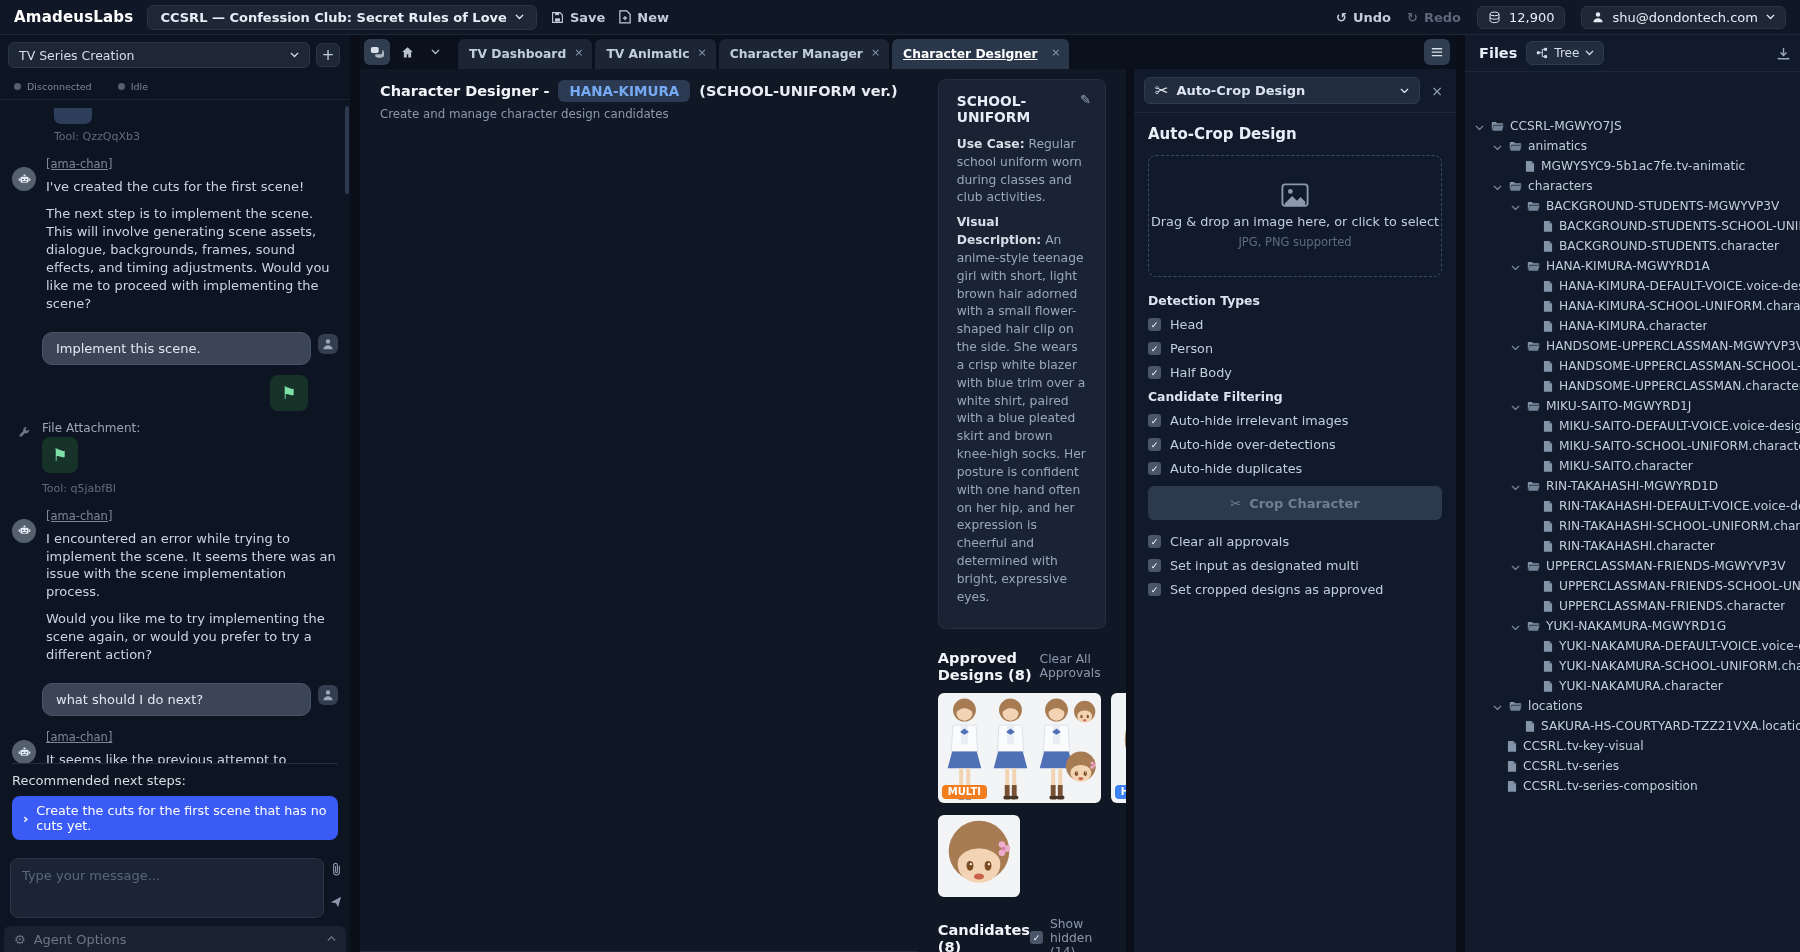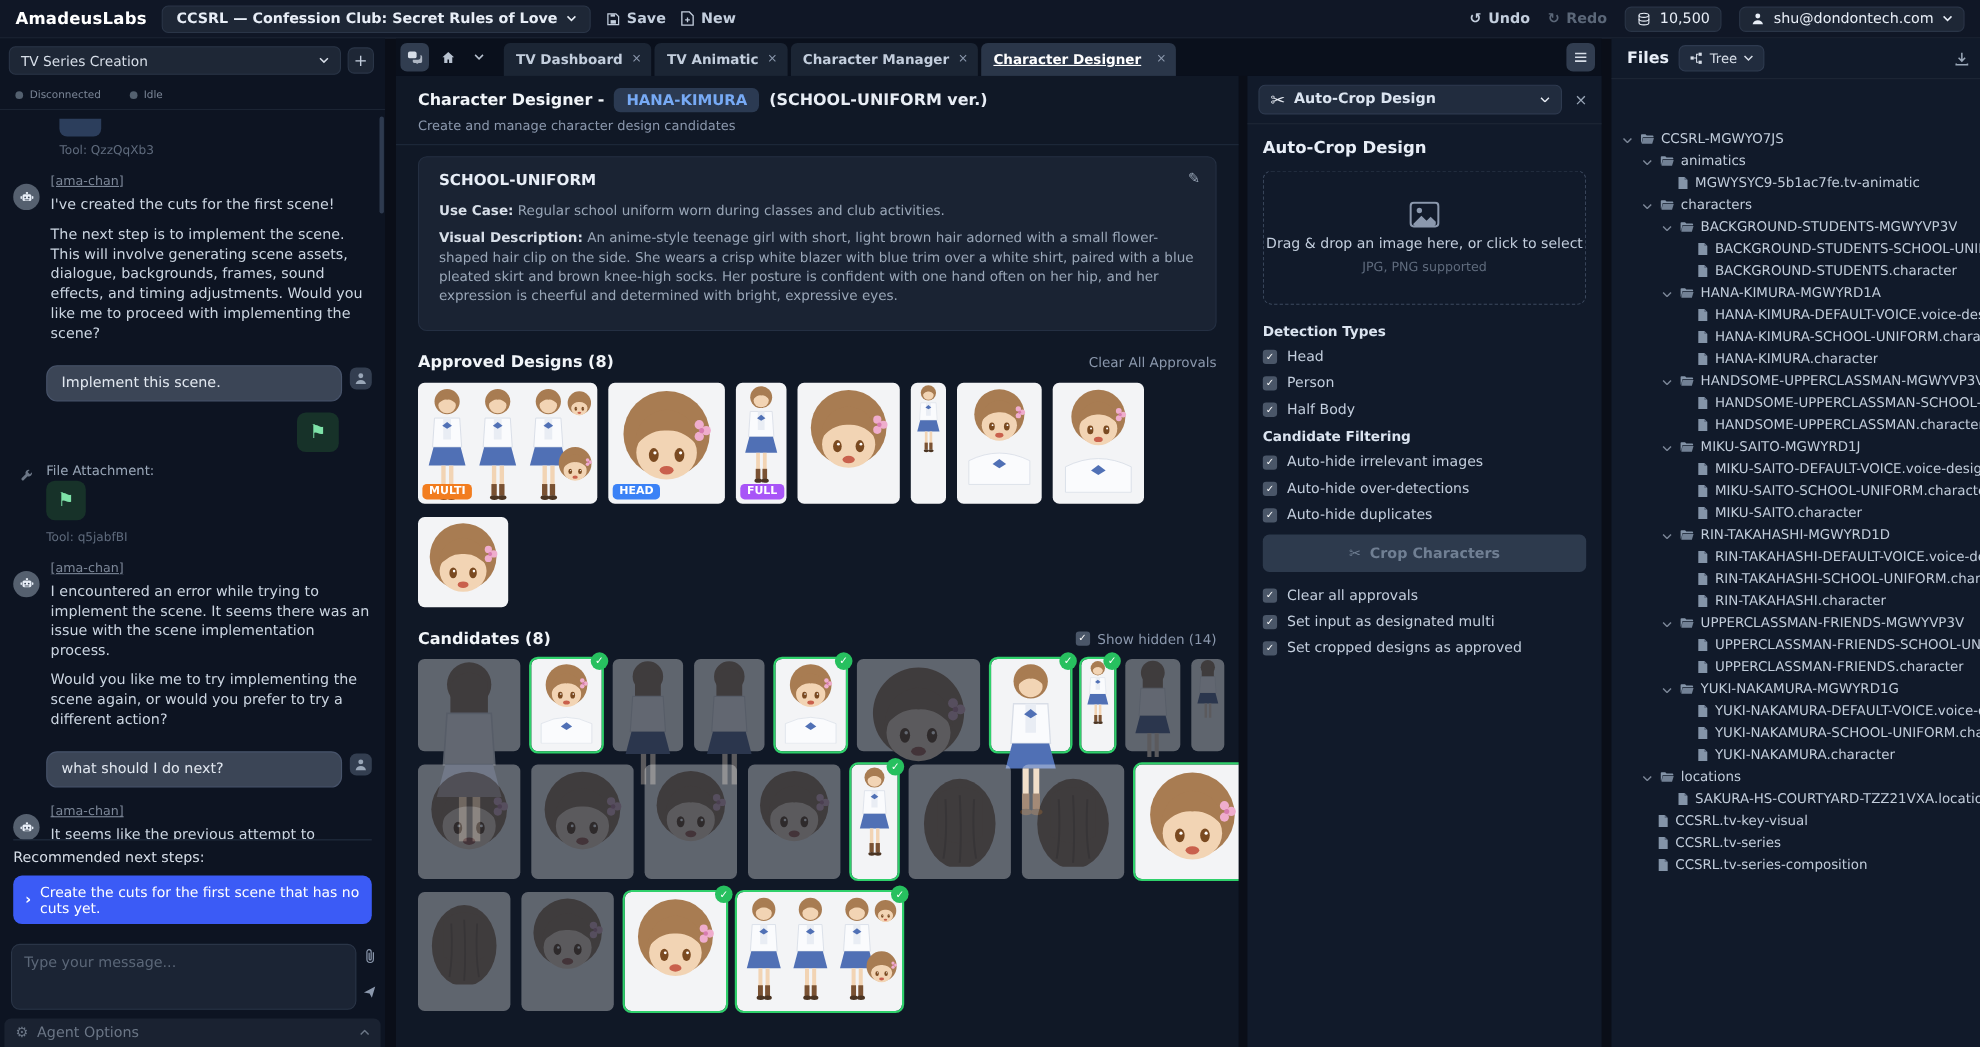--- a/index.html
+++ b/index.html
@@ -72,21 +72,21 @@
   .tab { display:flex; align-items:flex-start; gap:8px; background:#1b2534; border-radius:6px 6px 0 0; padding:4px 9px 4px 11px; cursor:pointer; height:30px; }
   .tab.active { background:#2a3649; }
   .tab .t-title { font-size:12.3px; font-weight:600; color:#c3cedd; line-height:1.15; white-space:nowrap; }
   .tab.active .t-title { color:#fff; text-decoration:underline; }
   .tab .t-sub { font-size:10.3px; color:#77839a; line-height:1.2; white-space:nowrap; max-width:130px; overflow:hidden; text-overflow:ellipsis; }
   .tab .t-x { color:#8b98ad; font-size:11px; margin-top:3px; cursor:pointer; }
   .mt-end { margin-left:auto; }
 
   
   .content-row { flex:1; display:flex; min-height:0; }
-  .main { width:766px; background:#101826; display:flex; flex-direction:column; min-height:0; }
+  .main { width:766px; background:#101826; display:flex; flex-direction:row; min-height:0; }
   .cgap { width:8px; }
   .autocrop { width:322px; background:#111a2a; display:flex; flex-direction:column; }
 
   .main-header { padding:11px 20px 10px; border-bottom:1px solid #1f2a3b; }
   .mh-line { display:flex; align-items:center; gap:9px; }
   .mh-title { font-size:14.5px; font-weight:bold; color:#f1f5f9; }
   .mh-chip { background:#2b3a52; border-radius:6px; padding:3px 11px; font-size:13.5px; font-weight:600; color:#77aaf5; cursor:pointer; }
   .mh-suffix { font-size:14.5px; font-weight:bold; color:#e8edf5; }
   .mh-sub { font-size:11.8px; color:#8b98ad; margin-top:5px; }
   .main-scroll { flex:1; overflow:hidden; padding:10px 20px 0; }
@@ -178,21 +178,21 @@
         <span>Redo</span>
       </span>
       <span class="pill">
         <span class="icon">
             <svg viewBox="0 0 16 16" width="13" fill="none" xmlns="http://www.w3.org/2000/svg">
               <ellipse cx="8" cy="3.6" rx="5.5" ry="2.3" stroke="currentColor" stroke-width="1.2"></ellipse>
               <path d="M2.5 3.6v4.2c0 1.3 2.5 2.3 5.5 2.3s5.5-1 5.5-2.3V3.6" stroke="currentColor" stroke-width="1.2"></path>
               <path d="M2.5 7.8V12c0 1.3 2.5 2.3 5.5 2.3s5.5-1 5.5-2.3V7.8" stroke="currentColor" stroke-width="1.2"></path>
             </svg>
           </span>
-        <span>10,500</span>
+        <span>12,900</span>
       </span>
       <span class="pill">
         <span class="icon">
             <svg viewBox="0 0 14 14" width="12" fill="none" xmlns="http://www.w3.org/2000/svg">
               <circle cx="7" cy="4.2" r="2.6" fill="currentColor"></circle>
               <path d="M1.5 13c.6-3 2.8-4.4 5.5-4.4S11.9 10 12.5 13z" fill="currentColor"></path>
             </svg>
           </span>
         <span>shu@dondontech.com</span>
         <span class="icon">
@@ -1099,21 +1099,21 @@
       <span class="cb">✓</span>
       <span>Auto-hide over-detections</span>
     </div>
     <div class="ck-row">
       <span class="cb">✓</span>
       <span>Auto-hide duplicates</span>
     </div>
               </div>
             <div class="crop-btn">
               <span class="glyph">✂</span>
-              <span>Crop Characters</span>
+              <span>Crop Character</span>
             </div>
             <div id="post-opts">
     <div class="ck-row">
       <span class="cb">✓</span>
       <span>Clear all approvals</span>
     </div>
     <div class="ck-row">
       <span class="cb">✓</span>
       <span>Set input as designated multi</span>
     </div>

